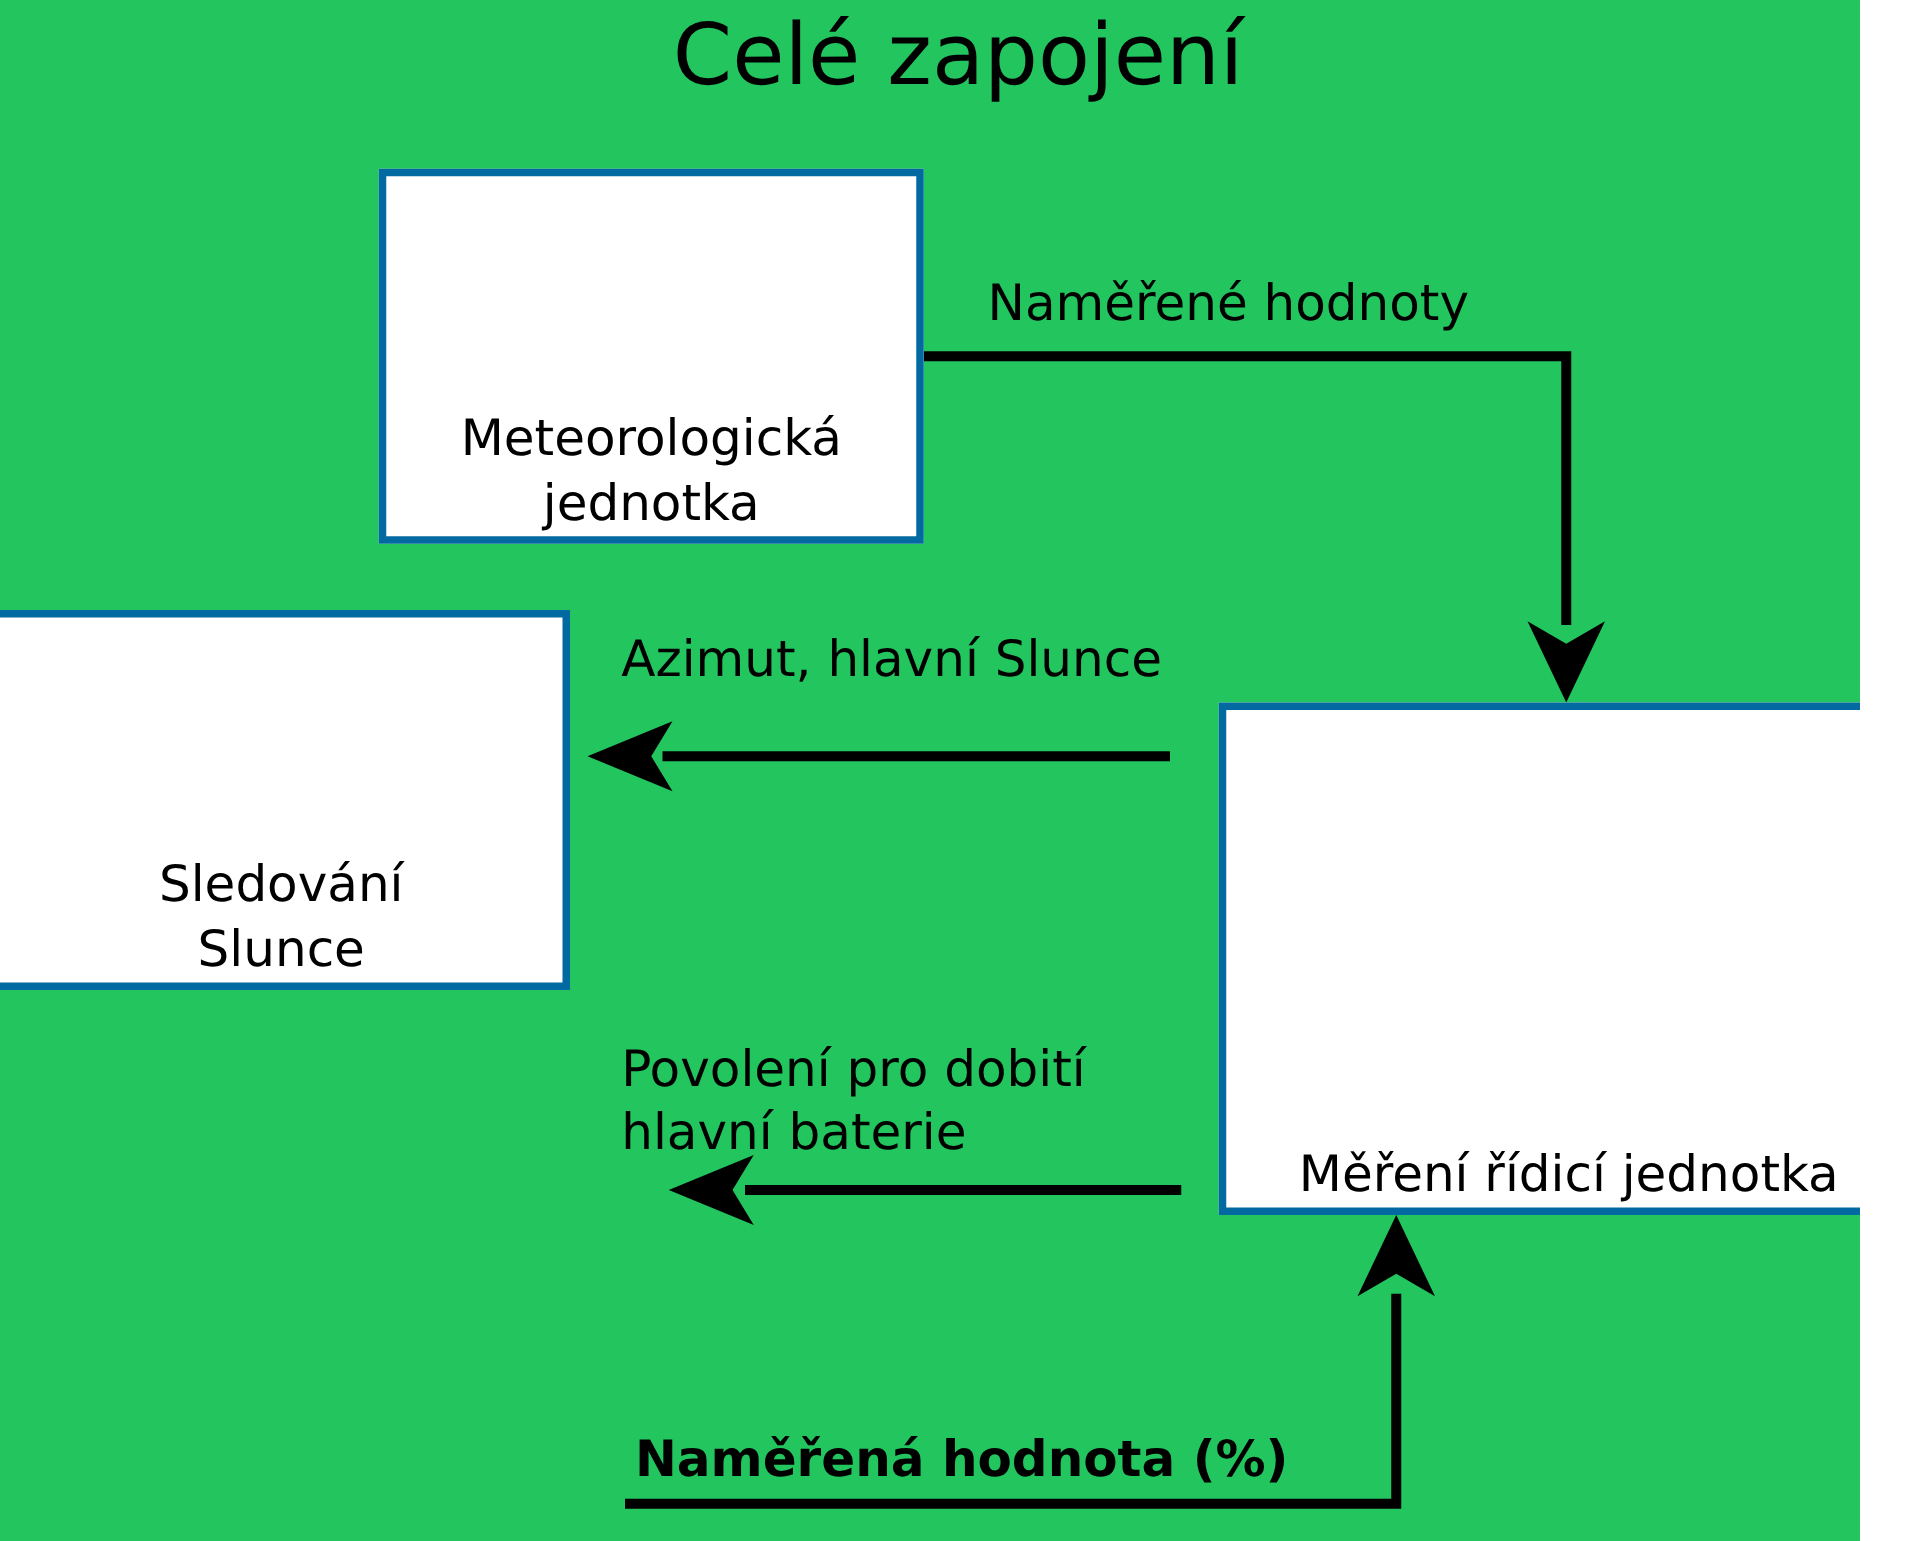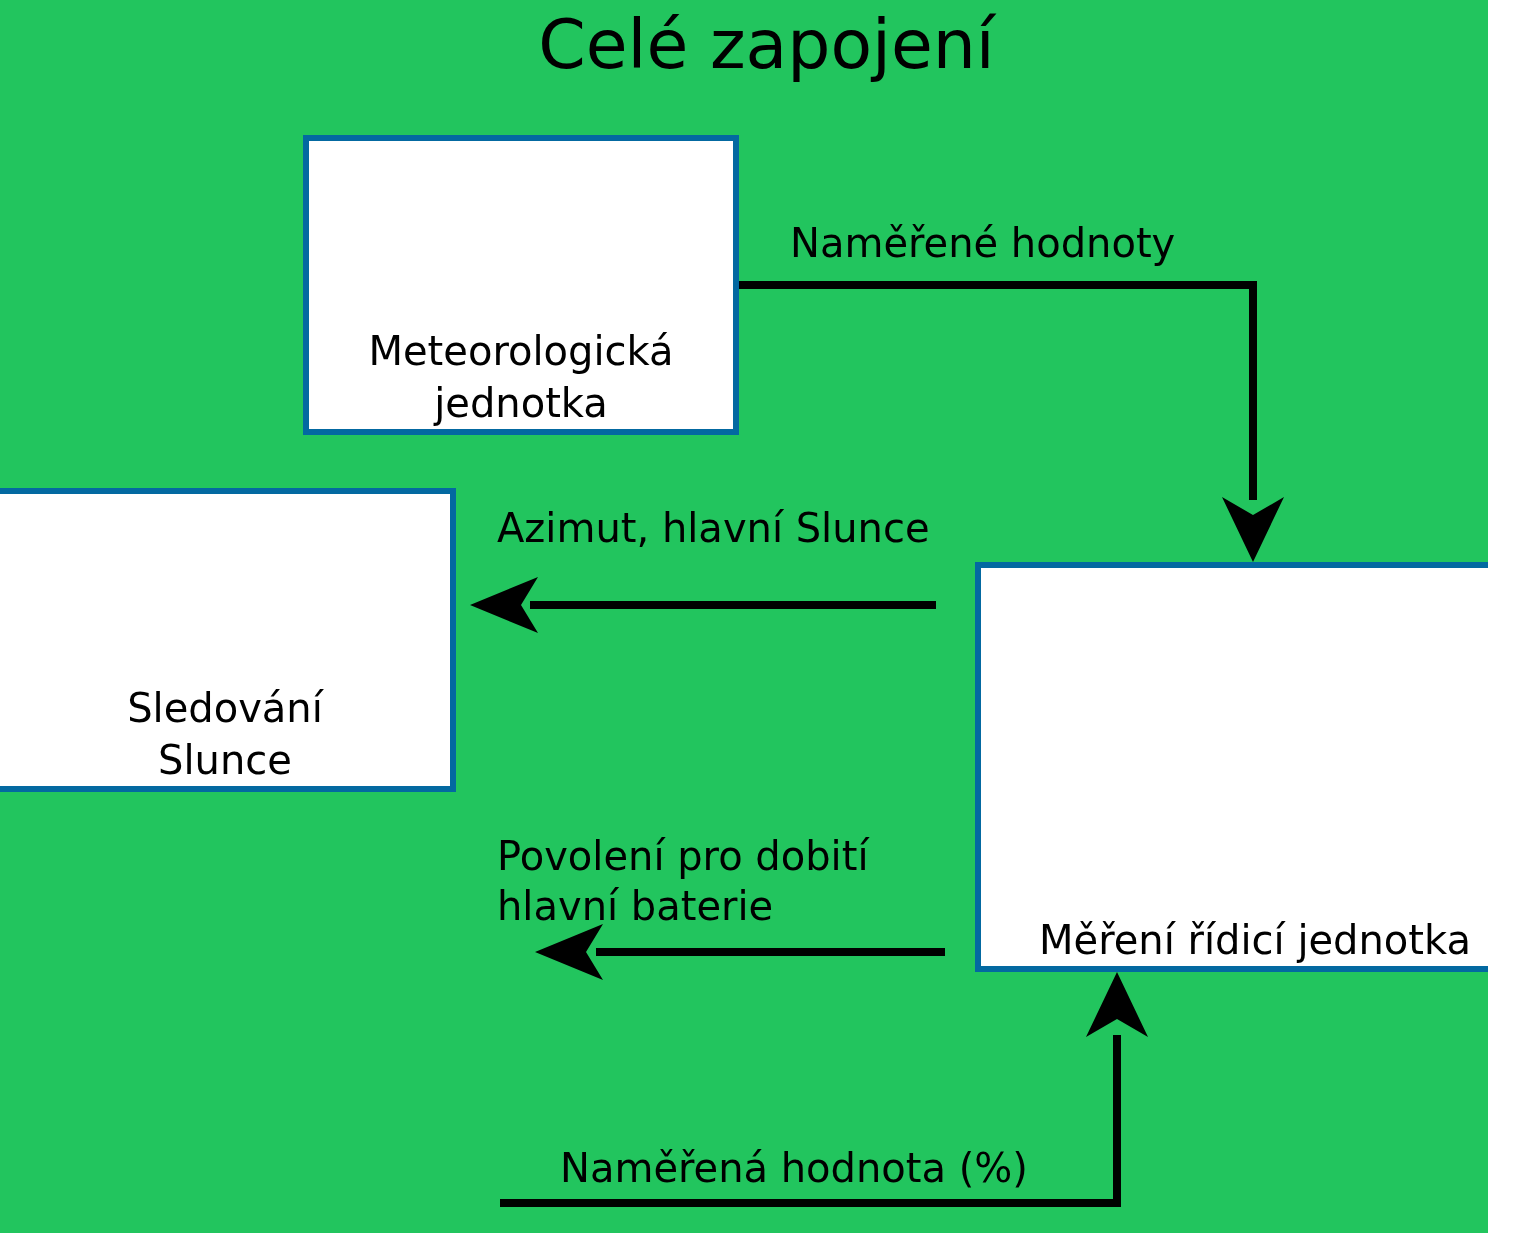--- a/index.html
+++ b/index.html
@@ -60,21 +60,21 @@
   }
   
   #node-meteo      { left: 303px;  top: 135px;  width: 436px;  height: 300px; }
   #node-sun        { left: -6px;   top: 488px;  width: 462px;  height: 304px; }
   #node-main       { left: 975px;  top: 562px;  width: 560px;  height: 410px; }
   #node-energy     { left: 118px;  top: 932px;  width: 356px;  height: 296px; }
   
   #label-measured  { left: 790px;  top: 218px; text-align: right; }
   #label-azimut    { left: 497px;  top: 503px; }
   #label-permit    { left: 497px;  top: 831px; }
-  #label-percent   { left: 560px;  top: 1143px; }
+  #label-percent   { left: 508px;  top: 1143px; font-weight: bold; }
 </style>
 </head>
 <body>
 
 <div id="stage">
 
   <div class="title">Celé zapojení</div>
 
   <svg id="diagram-svg" viewBox="0 0 1533 1233" xmlns="http://www.w3.org/2000/svg">
 

